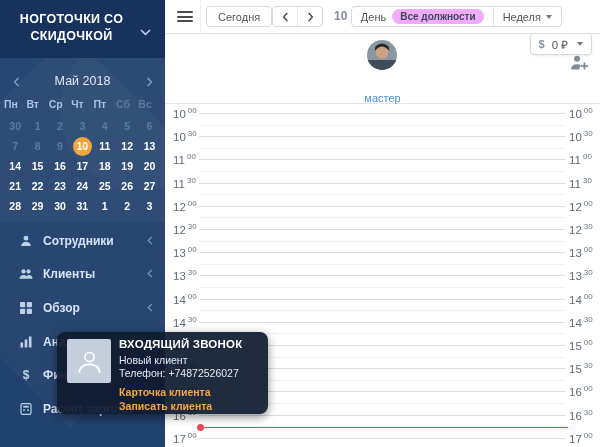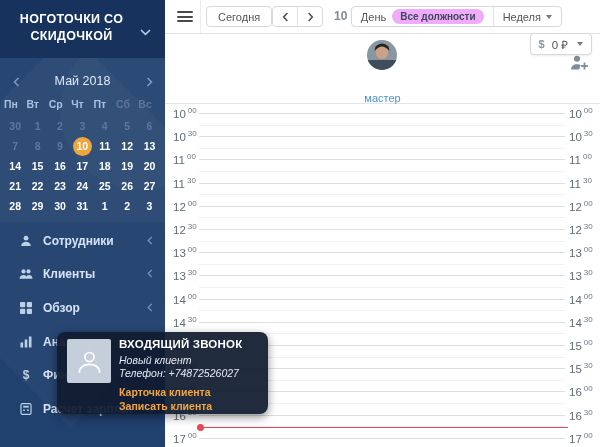--- a/index.html
+++ b/index.html
@@ -33,21 +33,21 @@
   .mico{width:16px;display:flex;justify-content:center;margin-right:9px;opacity:.9;}
   .mlabel{flex:1;}
   .mchev{opacity:.75;}
   .dollar-glyph{color:#cfe0f5;font-size:12px;font-weight:bold;}
 
   
   .popup{position:absolute;left:31px;top:332px;width:211px;height:82px;box-sizing:border-box;background:rgba(16,27,47,0.93);border-radius:8px;box-shadow:0 3px 10px rgba(0,0,0,0.45);z-index:30;overflow:hidden;margin-left:26px;}
   .pavatar{position:absolute;left:10px;top:7px;width:44px;height:44px;background:#c5cfdc;border-radius:2px;display:flex;align-items:center;justify-content:center;}
   .pcol{margin:6px 8px 0 62px;}
   .ptitle{font-size:11.5px;font-weight:bold;color:#fff;letter-spacing:.2px;margin-bottom:4px;white-space:nowrap;}
-  .pline{font-size:10.5px;color:#e3eaf4;line-height:13px;white-space:nowrap;font-style:italic;}
+  .pline{font-size:10.5px;color:#e3eaf4;line-height:13px;white-space:nowrap;}
   .plinks{margin-top:6px;}
   .plink{display:block;font-size:10.5px;font-weight:bold;color:#f2a644;line-height:13.5px;cursor:pointer;white-space:nowrap;}
 
   
   .content{position:absolute;left:165px;top:0;width:435px;height:447px;background:#fff;}
   .toolbar{position:absolute;left:0;top:0;width:435px;height:33px;border-bottom:1px solid #e3e3e3;background:#fff;z-index:5;}
   .hamburger{position:absolute;left:12px;top:11px;width:16px;cursor:pointer;}
   .hamburger div{height:2px;background:#4a4a4a;margin-bottom:2.5px;border-radius:1px;}
   .tb-divider{position:absolute;left:35px;top:0;height:33px;border-left:1px solid #ececec;}
   .btn{position:absolute;box-sizing:border-box;height:21px;border:1px solid #d8d8d8;border-radius:4px;background:#fff;display:flex;align-items:center;font-size:11px;color:#555;cursor:pointer;}

